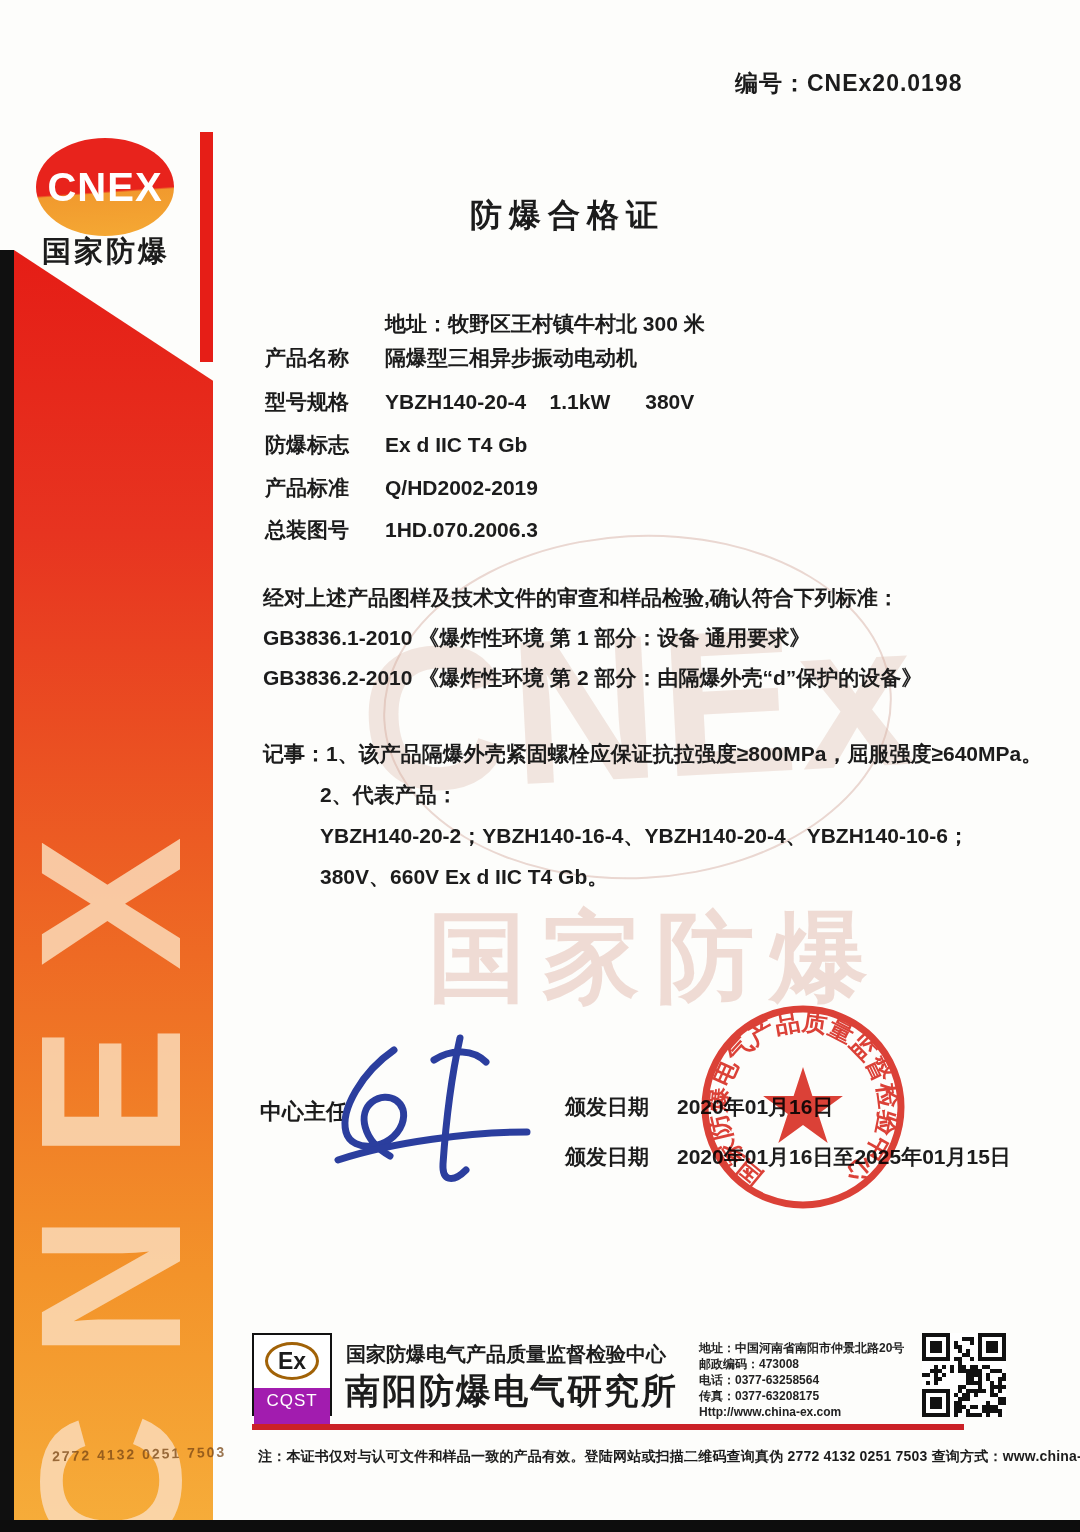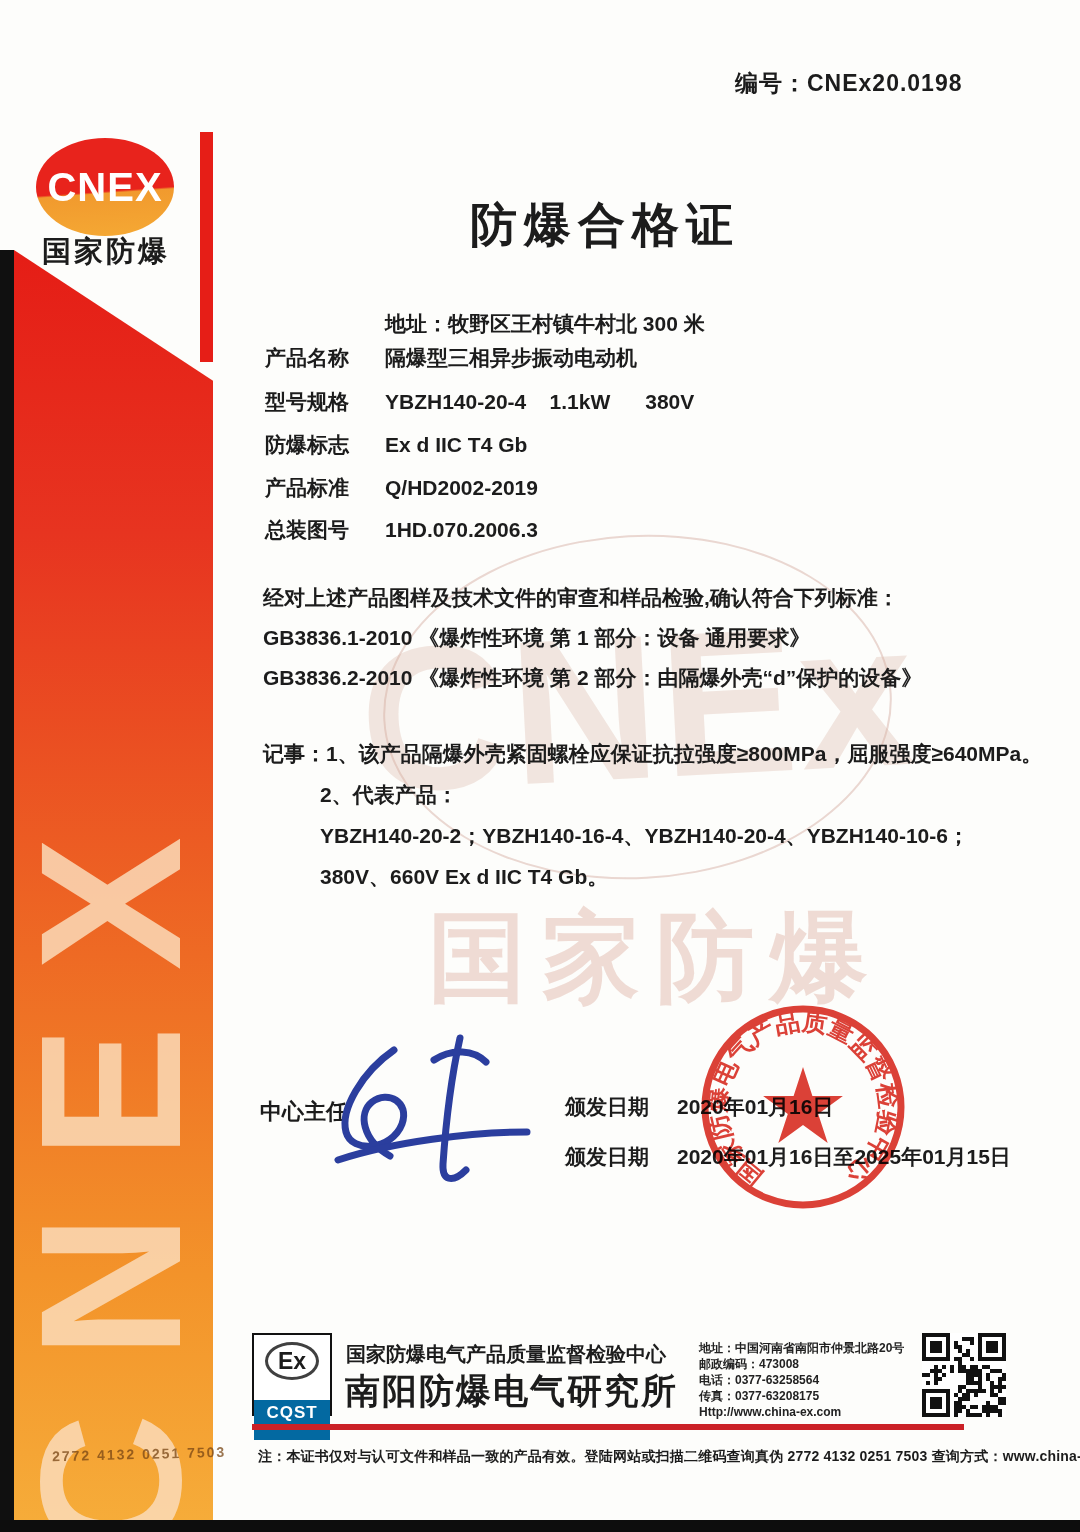--- a/index.html
+++ b/index.html
@@ -31,21 +31,21 @@
   
   .cnex-logo{
     position:absolute;left:36px;top:138px;width:138px;height:98px;border-radius:50%;z-index:3;
     background:linear-gradient(176deg,#e8231c 0%,#e8231c 54%,#f19a2e 56%,#f5a934 100%);
     display:flex;align-items:center;justify-content:center;
   }
   .cnex-logo span{color:#fff;font-weight:bold;font-size:40px;letter-spacing:1px;}
   .cnex-caption{position:absolute;left:42px;top:232px;width:140px;z-index:3;font-size:29px;font-weight:700;letter-spacing:3px;white-space:nowrap;}
   
   .cert-no{position:absolute;left:735px;top:68px;font-size:23px;font-weight:600;letter-spacing:1px;z-index:3;}
-  .page-title{position:absolute;left:470px;top:194px;font-size:47px;font-weight:800;letter-spacing:7px;z-index:3;white-space:nowrap;}
+  .page-title{position:absolute;left:470px;top:194px;font-size:32px;font-weight:800;letter-spacing:7px;z-index:3;white-space:nowrap;}
   
   .field-row{position:absolute;left:265px;z-index:3;font-size:21px;white-space:nowrap;}
   .field-row .lbl{display:inline-block;width:120px;font-weight:700;}
   .field-row .val{font-weight:600;white-space:pre;}
   
   .standards{position:absolute;left:263px;top:578px;z-index:3;font-size:21px;font-weight:600;line-height:40px;white-space:nowrap;}
   .notes{position:absolute;left:263px;top:733px;z-index:3;font-size:21px;font-weight:600;line-height:41px;white-space:nowrap;}
   .notes .indent{padding-left:57px;}
   
   .wm-ellipse{
@@ -66,24 +66,24 @@
   .date-row .val{font-weight:700;margin-top:38px;}
   .issue-row{left:565px;top:1093px;}
   .issue-row .lbl{width:112px;}
   .valid-row{left:565px;top:1143px;}
   .valid-row .lbl{width:112px;}
   
   .stamp{position:absolute;left:693px;top:997px;width:220px;height:220px;z-index:5;opacity:.88;mix-blend-mode:multiply;pointer-events:none;}
   
   .ex-logo{position:absolute;left:252px;top:1333px;width:80px;height:83px;border:2px solid #111;z-index:3;background:#fff;box-sizing:border-box;}
   .ex-logo .ex-oval{
-    width:54px;height:38px;margin:7px auto 20px;border:3px solid #404040;border-radius:50%;
+    width:54px;height:38px;margin:7px auto 8px;border:3px solid #a16207;border-radius:50%;
     display:flex;align-items:center;justify-content:center;font-size:23px;font-weight:bold;box-sizing:border-box;
   }
-  .ex-logo .cqst{height:40px;background:#0369a1;color:#fff;font-weight:bold;font-size:17px;text-align:center;line-height:26px;letter-spacing:1px;}
+  .ex-logo .cqst{height:40px;background:#a21caf;color:#fff;font-weight:normal;font-size:17px;text-align:center;line-height:26px;letter-spacing:1px;}
   .center-name{position:absolute;left:346px;top:1341px;font-size:20px;font-weight:800;z-index:3;white-space:nowrap;}
   .institute-name{position:absolute;left:345px;top:1368px;font-size:35px;font-weight:800;letter-spacing:2px;z-index:3;white-space:nowrap;}
   .contacts{position:absolute;left:699px;top:1340px;z-index:3;font-size:12px;font-weight:600;line-height:16px;color:#222;}
   .qr{position:absolute;left:922px;top:1333px;width:84px;height:84px;z-index:3;background:#fff;}
   .footer-rule{position:absolute;left:252px;top:1424px;width:712px;height:6px;background:#cb2127;z-index:3;}
   .footer-note{position:absolute;left:258px;top:1448px;font-size:14px;font-weight:700;z-index:3;white-space:nowrap;letter-spacing:0.2px;}
 </style>
 </head>
 <body>
 

